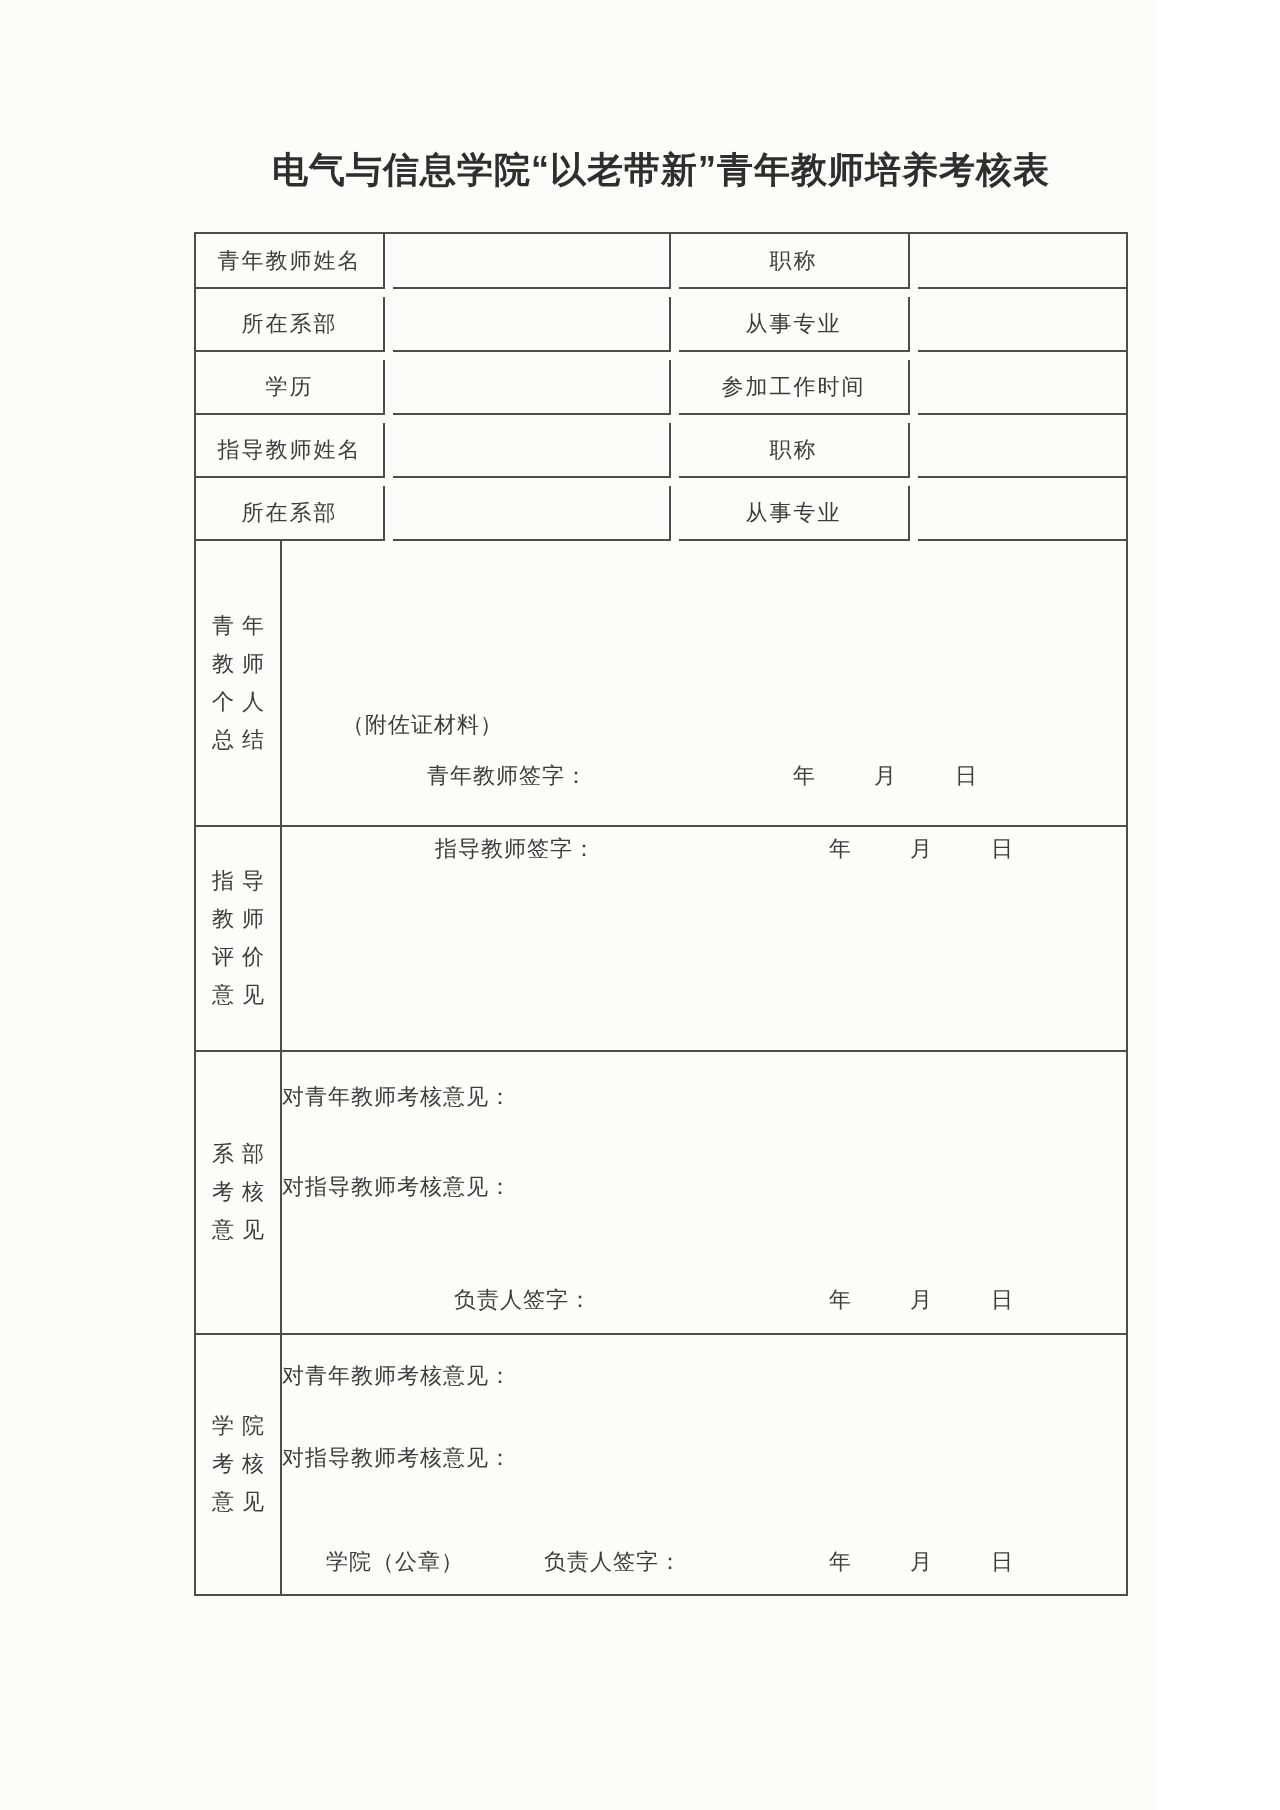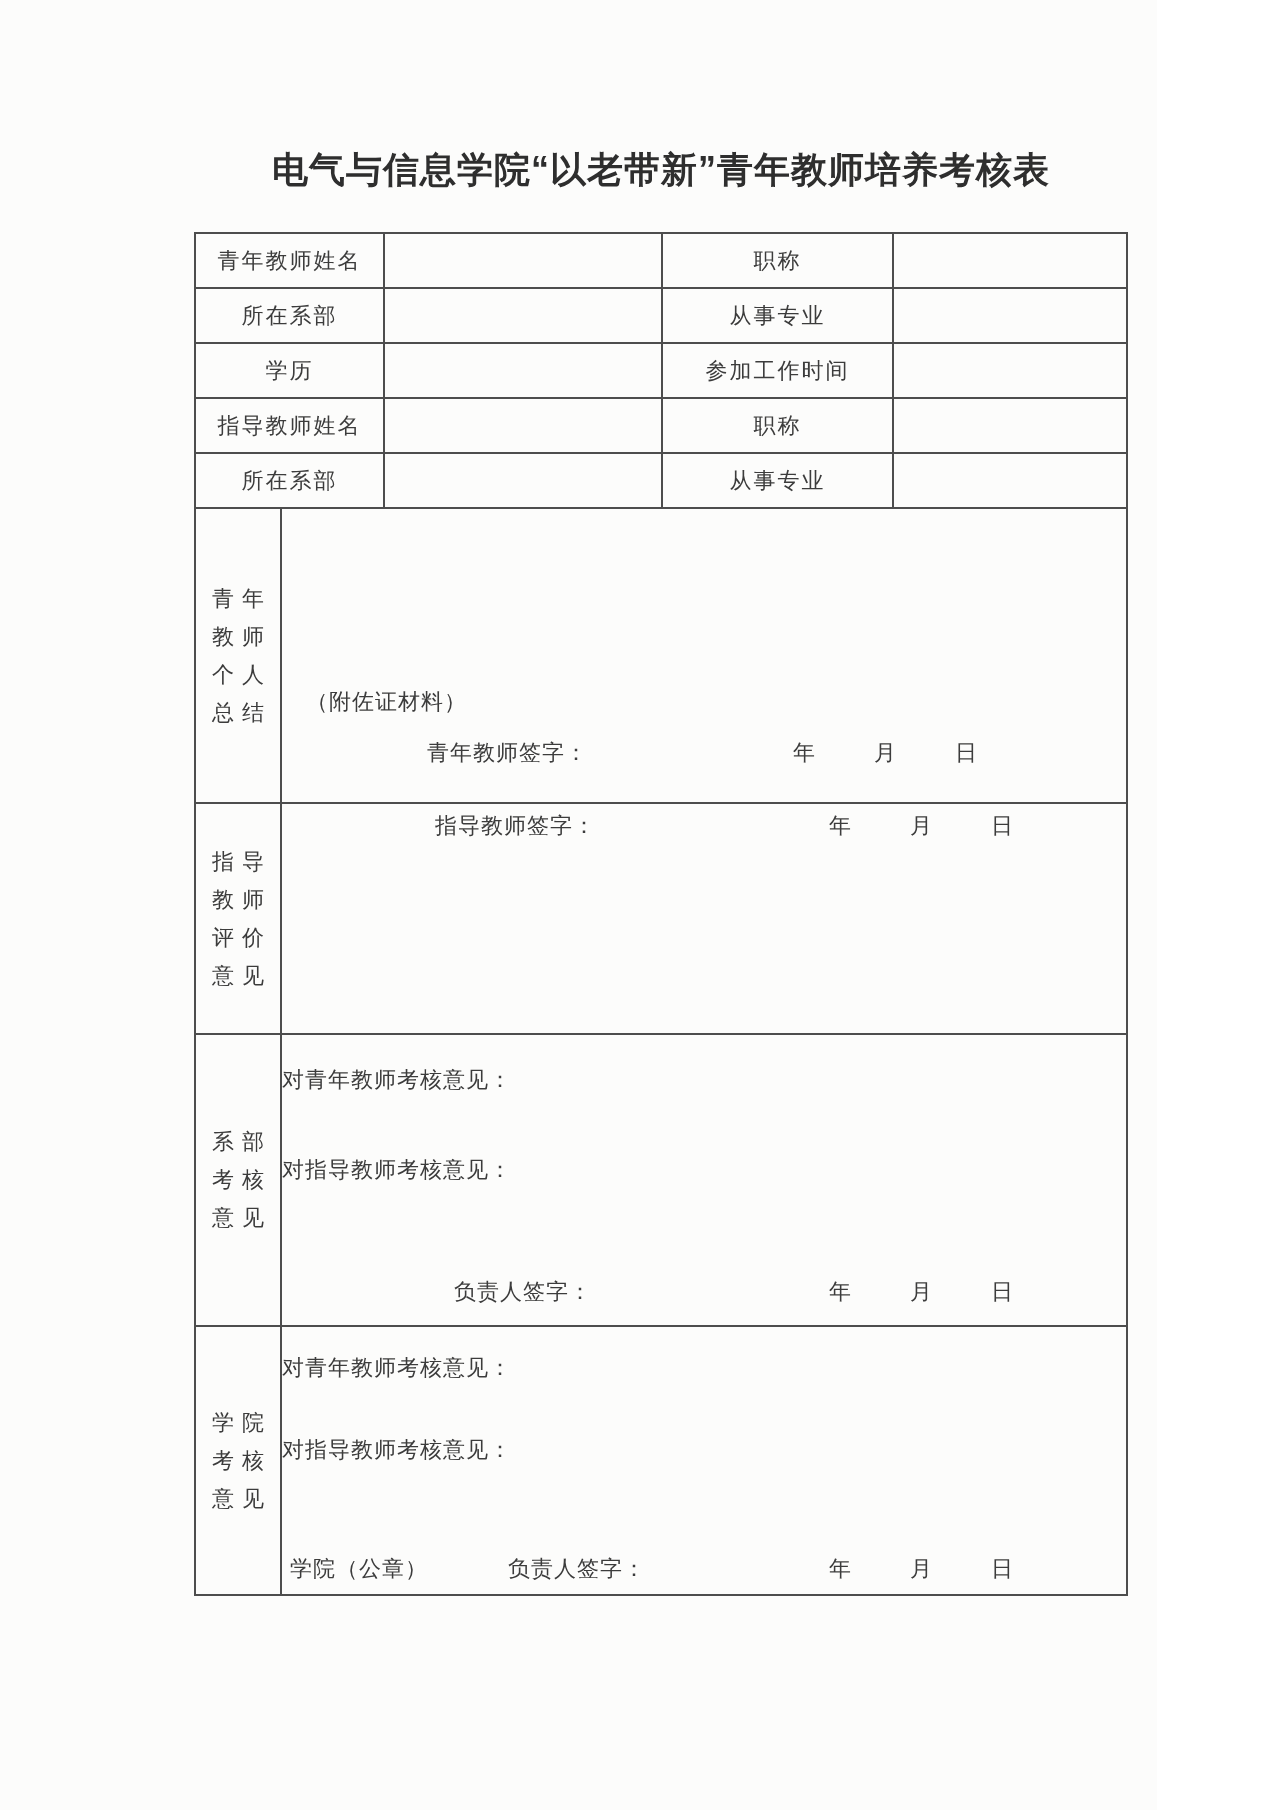--- a/index.html
+++ b/index.html
@@ -30,20 +30,21 @@
     box-sizing: border-box;
     border: 2px solid #4d4d4d;
     display: flex;
     flex-direction: column;
     background: transparent;
   }
   
   .hgrid {
     display: grid;
     grid-template-columns: 189px 278px 231px 1fr;
+    gap: 8px;
   }
   .hc {
     height: 55px;
     box-sizing: border-box;
     border-bottom: 2px solid #4d4d4d;
     display: flex;
     align-items: center;
     justify-content: center;
     font-size: 22px;
     letter-spacing: 2px;
@@ -76,21 +77,21 @@
   }
   .secbody {
     flex: 1;
     display: flex;
     flex-direction: column;
     font-size: 22px;
     color: #3c3c3c;
     box-sizing: border-box;
   }
   .op { padding-left: 0; letter-spacing: 1px; }
-  .note { letter-spacing: 1px; }
+  .note { letter-spacing: 1px; margin-left: 36px; }
   .sigrow { display: flex; align-items: center; letter-spacing: 1px; margin-top: 7px; }
   .dates {
     margin-left: auto;
     display: flex;
     gap: 58px;
     white-space: nowrap;
   }
   
   .s1 .secbody { justify-content: flex-end; padding-bottom: 34px; }
   .s1 .note   { padding-left: 24px; margin-bottom: 14px; }
@@ -102,21 +103,21 @@
   .s2 .dates  { padding-right: 112px; }
   
   .s3 .secbody { padding-top: 30px; }
   .s3 .op2    { margin-top: 60px; }
   .s3 .sigrow { margin-top: auto; padding-bottom: 18px; }
   .s3 .siglab { padding-left: 172px; }
   .s3 .dates  { padding-right: 112px; }
   
   .s4 .secbody { padding-top: 26px; }
   .s4 .op2    { margin-top: 52px; }
-  .s4 .sigrow { margin-top: auto; padding-bottom: 10px; }
+  .s4 .sigrow { margin-top: auto; padding-bottom: 17px; margin-left: 36px; }
   .s4 .seal   { padding-left: 8px; }
   .s4 .siglab { margin-left: 80px; }
   .s4 .dates  { padding-right: 112px; }
 </style>
 </head>
 <body>
 
 <div class="page">
 
   <div class="title">电气与信息学院“以老带新”青年教师培养考核表</div>

